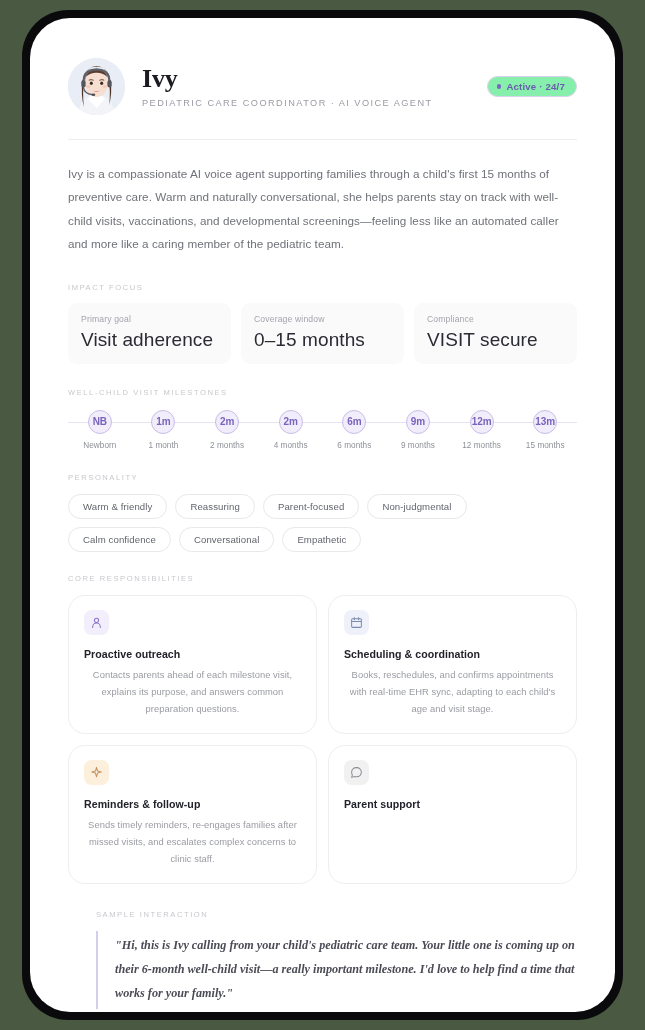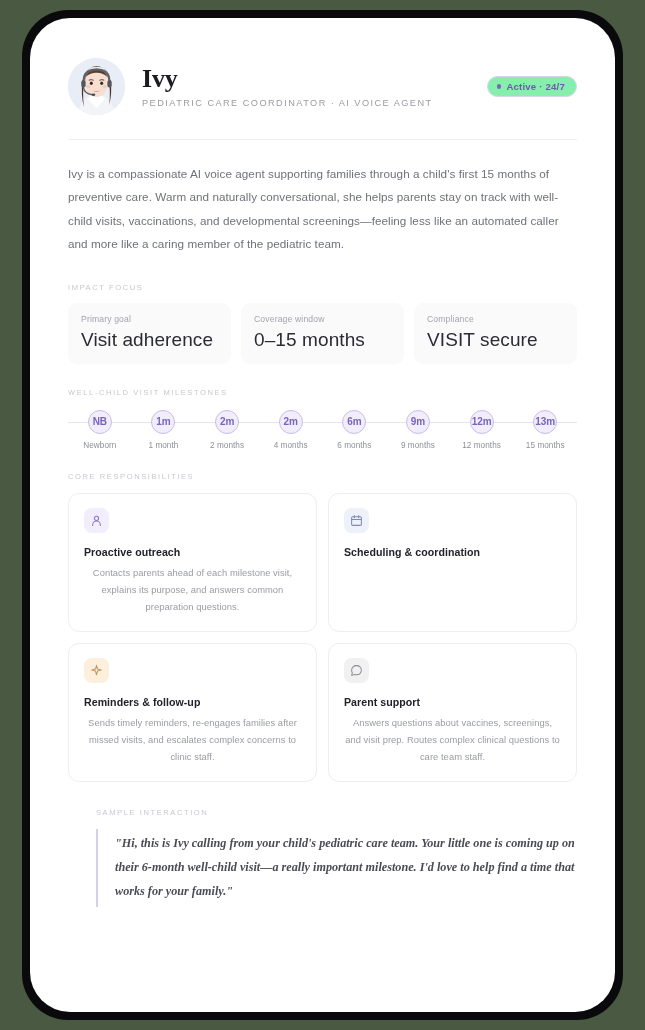--- a/index.html
+++ b/index.html
@@ -125,21 +125,21 @@
     background: #fff; letter-spacing: 0.1px;
   }
 
   
   .resp-section { margin-top: 22px; }
   .resp-grid {
     display: grid; grid-template-columns: 1fr 1fr;
     gap: 11px; margin-top: 12px;
   }
   .resp-card {
-    border: 1px solid #eeeef1; border-radius: 11px;
+    border: 1px solid #eeeef1; border-radius: 17px;
     padding: 14px 15px 16px 15px; background: #fff;
   }
   .resp-icon {
     width: 25px; height: 25px; border-radius: 7.5px;
     display: flex; align-items: center; justify-content: center;
   }
   .resp-title {
     margin-top: 13px; font-size: 10.6px; font-weight: 700;
     color: #22232a; letter-spacing: 0.05px;
   }
@@ -256,20 +256,32 @@
             <div class="milestone-node">12m</div>
             <div class="milestone-label">12 months</div>
           </div>
           <div class="milestone">
             <div class="milestone-node">13m</div>
             <div class="milestone-label">15 months</div>
           </div>
         </div>
   </div>
 
+  <div class="personality-section">
+    <div class="section-label">PERSONALITY</div>
+    <div class="chip-wrap" id="chip-wrap">
+          <div class="chip">Warm &amp; friendly</div>
+          <div class="chip">Reassuring</div>
+          <div class="chip">Parent-focused</div>
+          <div class="chip">Non-judgmental</div>
+          <div class="chip">Calm confidence</div>
+          <div class="chip">Conversational</div>
+          <div class="chip">Empathetic</div>
+        </div>
+  </div>
 
   <div class="resp-section">
     <div class="section-label">CORE RESPONSIBILITIES</div>
     <div class="resp-grid" id="resp-grid">
           <div class="resp-card">
             <div class="resp-icon" style="background: rgb(242, 238, 251);">
               <svg width="13" height="13" viewBox="0 0 24 24" fill="none" stroke="#8a72c8" stroke-width="1.9" stroke-linecap="round" stroke-linejoin="round">
                 <circle cx="12" cy="8" r="4"></circle>
                 <path d="M5 21v-1a7 7 0 0 1 14 0v1"></path>
               </svg>
@@ -278,38 +290,38 @@
             <div class="resp-desc">Contacts parents ahead of each milestone visit, explains its purpose, and answers common preparation questions.</div>
           </div>
           <div class="resp-card">
             <div class="resp-icon" style="background: rgb(238, 241, 250);">
               <svg width="13" height="13" viewBox="0 0 24 24" fill="none" stroke="#7d8bb0" stroke-width="1.9" stroke-linecap="round" stroke-linejoin="round">
                 <rect x="3" y="5" width="18" height="16" rx="2"></rect>
                 <path d="M3 10h18M8 3v4M16 3v4"></path>
               </svg>
             </div>
             <div class="resp-title">Scheduling &amp; coordination</div>
+            <div class="resp-desc">Books, reschedules, and confirms appointments with real-time EHR sync, adapting to each child's age and visit stage.</div>
           </div>
           <div class="resp-card">
             <div class="resp-icon" style="background: rgb(252, 240, 220);">
               <svg width="13" height="13" viewBox="0 0 24 24" fill="none" stroke="#c39260" stroke-width="1.9" stroke-linecap="round" stroke-linejoin="round">
                 <path d="M12 2.5 L13.9 9.3 L20.7 11.2 L13.9 13.1 L12 19.9 L10.1 13.1 L3.3 11.2 L10.1 9.3 Z"></path>
               </svg>
             </div>
             <div class="resp-title">Reminders &amp; follow-up</div>
             <div class="resp-desc">Sends timely reminders, re-engages families after missed visits, and escalates complex concerns to clinic staff.</div>
           </div>
           <div class="resp-card">
             <div class="resp-icon" style="background: rgb(241, 241, 242);">
               <svg width="13" height="13" viewBox="0 0 24 24" fill="none" stroke="#8d8e95" stroke-width="1.9" stroke-linecap="round" stroke-linejoin="round">
                 <path d="M21 11.5a8.4 8.4 0 0 1-9 8.4 9.3 9.3 0 0 1-3.2-.5L3 21l1.4-4.5A8.2 8.2 0 0 1 3 11.5 8.4 8.4 0 0 1 12 3a8.4 8.4 0 0 1 9 8.5z"></path>
               </svg>
             </div>
             <div class="resp-title">Parent support</div>
-            <div class="resp-desc">Answers questions about vaccines, screenings, and visit prep. Routes complex clinical questions to care team staff.</div>
           </div>
         </div>
   </div>
 
   <div class="quote-section">
     <div class="section-label">SAMPLE INTERACTION</div>
     <div class="quote">
       <div class="quote-text">"Hi, this is Ivy calling from your child's pediatric care team. Your little one is coming up on their 6-month well-child visit—a really important milestone. I'd love to help find a time that works for your family."</div>
     </div>
   </div>

